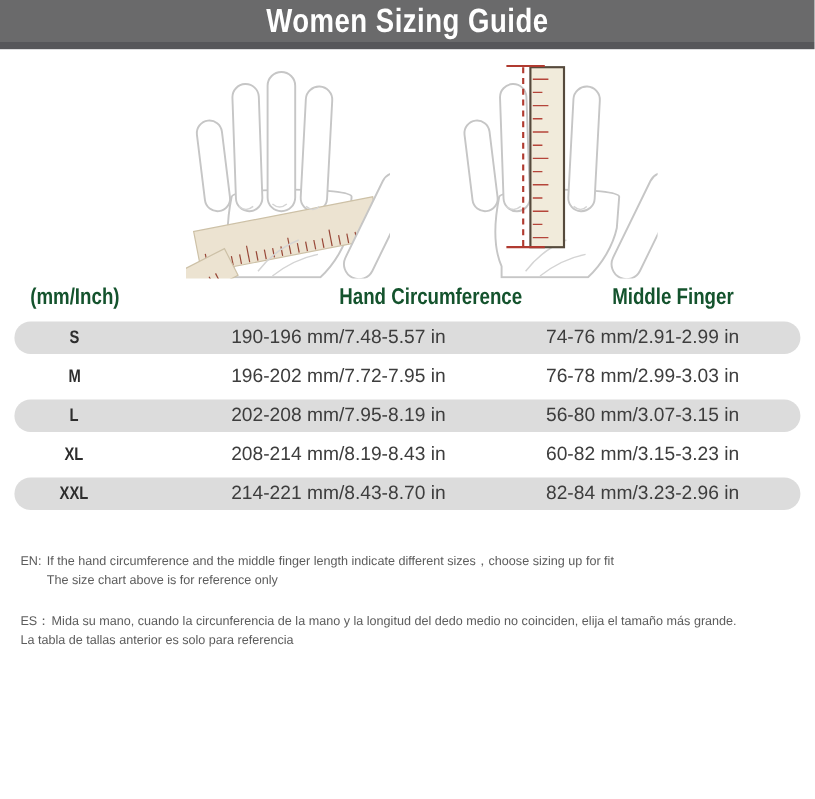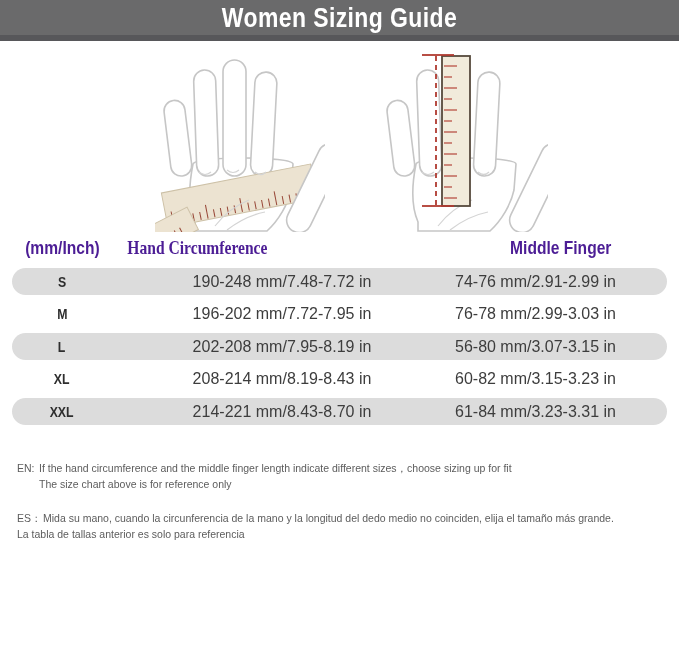--- a/index.html
+++ b/index.html
@@ -14,23 +14,23 @@
                   display:inline-block; transform:scaleX(0.82); white-space:nowrap; }
 
   .cond { display:inline-block; transform:scaleX(0.82); white-space:nowrap; }
 
   
   .hand-svg { position:absolute; top:44px; }
   .hand-left  { left:155px; }
   .hand-right { left:378px; }
 
   
-  .thead-row { position:absolute; top:237px; left:0; width:679px; height:26px; font-weight:700; font-size:19px; color:#4c1d95; }
+  .thead-row { position:absolute; top:237px; left:0; width:679px; height:26px; font-weight:700; font-size:19px; color:#14532d; }
   .col1 { position:absolute; left:12px;  width:100px; text-align:center; }
-  .col2 { position:absolute; left:112px; width:340px; text-align:left;font-family:Liberation Serif, serif; }
+  .col2 { position:absolute; left:112px; width:340px; text-align:right; }
   .col3 { position:absolute; left:455px; width:212px; text-align:center; }
   .trow { position:absolute; left:12px; width:655px; height:27px; border-radius:13.5px;
           font-size:16px; color:#3d3d3d; }
   .trow.stripe { background:#dcdcdc; }
   .trow .cell { position:absolute; top:0; height:27px; line-height:27px; }
   .trow .c1 { left:0;   width:100px; text-align:center; font-weight:700; font-size:15px; color:#2e2e2e; }
   .trow .c2 { left:100px; width:340px; text-align:center; }
   .trow .c3 { left:443px; width:212px; text-align:left; }
 
   
@@ -173,42 +173,42 @@
   </svg>
 
   <div class="thead-row">
     <div class="col1"><span class="cond">(mm/Inch)</span></div>
     <div class="col2"><span class="cond">Hand Circumference</span></div>
     <div class="col3"><span class="cond">Middle Finger</span></div>
   </div>
 
   <div class="trow stripe" style="top:268px;">
     <div class="cell c1"><span class="cond">S</span></div>
-    <div class="cell c2">190-248 mm/7.48-7.72 in</div>
+    <div class="cell c2">190-196 mm/7.48-5.57 in</div>
     <div class="cell c3">74-76 mm/2.91-2.99 in</div>
   </div>
   <div class="trow" style="top:300px;">
     <div class="cell c1"><span class="cond">M</span></div>
     <div class="cell c2">196-202 mm/7.72-7.95 in</div>
     <div class="cell c3">76-78 mm/2.99-3.03 in</div>
   </div>
   <div class="trow stripe" style="top:333px;">
     <div class="cell c1"><span class="cond">L</span></div>
     <div class="cell c2">202-208 mm/7.95-8.19 in</div>
     <div class="cell c3">56-80 mm/3.07-3.15 in</div>
   </div>
   <div class="trow" style="top:365px;">
     <div class="cell c1"><span class="cond">XL</span></div>
     <div class="cell c2">208-214 mm/8.19-8.43 in</div>
     <div class="cell c3">60-82 mm/3.15-3.23 in</div>
   </div>
   <div class="trow stripe" style="top:398px;">
     <div class="cell c1"><span class="cond">XXL</span></div>
     <div class="cell c2">214-221 mm/8.43-8.70 in</div>
-    <div class="cell c3">61-84 mm/3.23-3.31 in</div>
+    <div class="cell c3">82-84 mm/3.23-2.96 in</div>
   </div>
 
   <div class="note note-es">
     <div class="note-row">
       <span class="note-label">ES：</span>
       <span>Mida su mano, cuando la circunferencia de la mano y la longitud del dedo medio no coinciden, elija el tamaño más grande.</span>
     </div>
     <div>La tabla de tallas anterior es solo para referencia</div>
   </div>
   <div class="note note-en">

